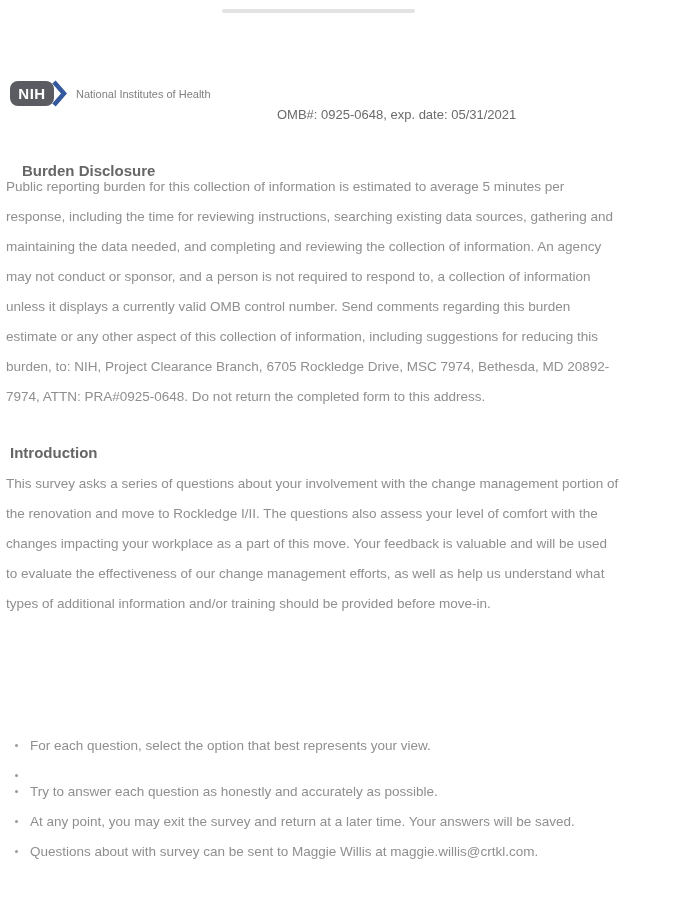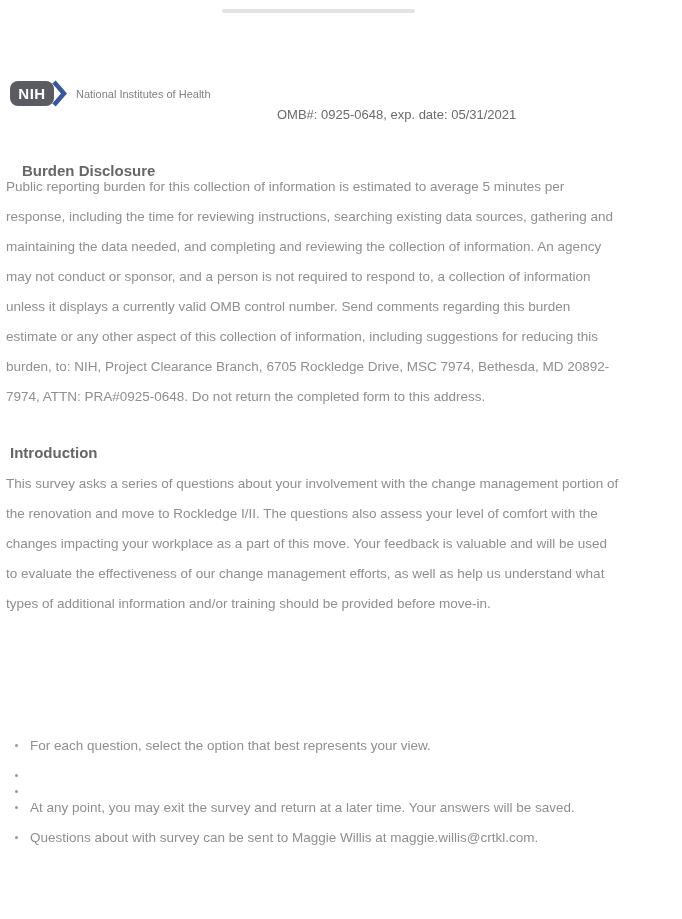--- a/index.html
+++ b/index.html
@@ -147,20 +147,21 @@
   <ul class="bullet-list">
     <li>
       <span class="bullet-dot"></span>
       <span>For each question, select the option that best represents your view.</span>
     </li>
     <li>
       <span class="bullet-dot"></span>
     </li>
     <li>
       <span class="bullet-dot"></span>
+      <span>Try to answer each question as honestly and accurately as possible.</span>
     </li>
     <li>
       <span class="bullet-dot"></span>
       <span>At any point, you may exit the survey and return at a later time. Your answers will be saved.</span>
     </li>
     <li>
       <span class="bullet-dot"></span>
       <span>Questions about with survey can be sent to Maggie Willis at maggie.willis@crtkl.com.</span>
     </li>
   </ul>

